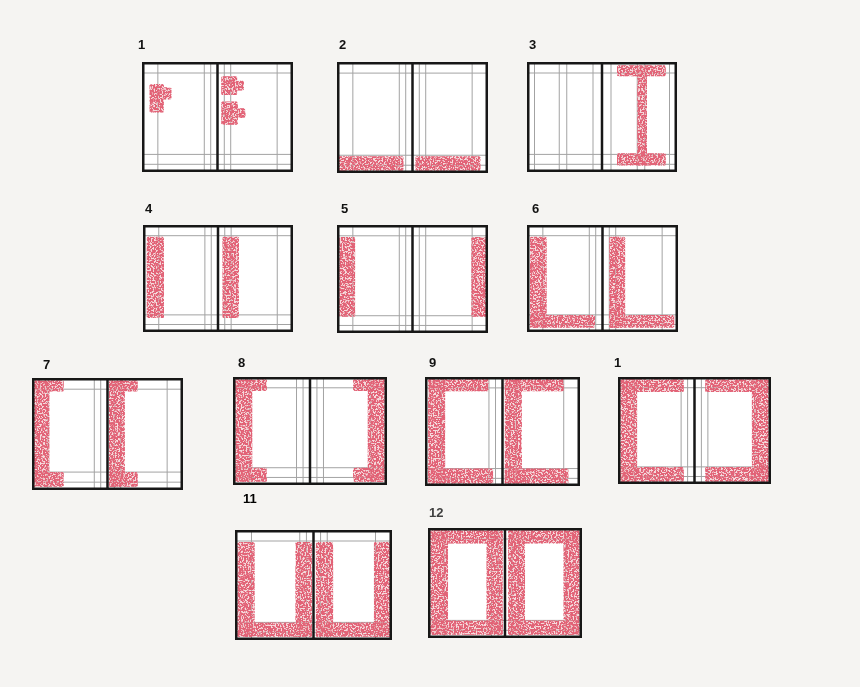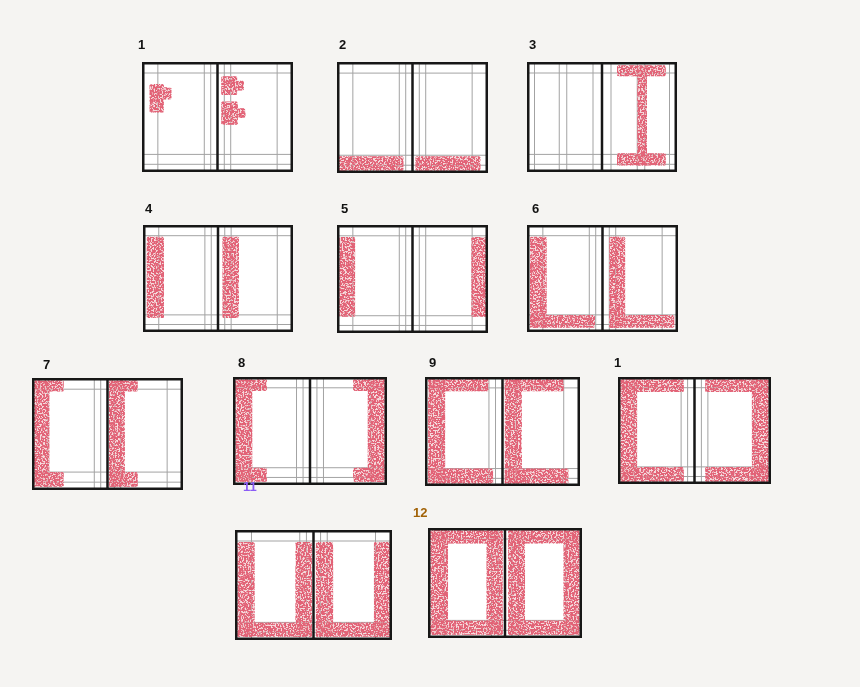--- a/index.html
+++ b/index.html
@@ -369,21 +369,21 @@
         <rect x="80.855" y="12.1" width="17.27" height="94.6" rx="1.5" fill="#e9aeb2" opacity="0.45"></rect>
         <rect x="80.855" y="12.1" width="17.27" height="94.6" rx="1.5" fill="#c5303d" filter="url(#spk11)"></rect>
         <rect x="138.945" y="12.1" width="16.484999999999996" height="94.6" rx="1.5" fill="#e9aeb2" opacity="0.45"></rect>
         <rect x="138.945" y="12.1" width="16.484999999999996" height="94.6" rx="1.5" fill="#c5303d" filter="url(#spk11)"></rect>
         <rect x="80.855" y="92.39999999999999" width="74.575" height="14.3" rx="1.5" fill="#e9aeb2" opacity="0.45"></rect>
         <rect x="80.855" y="92.39999999999999" width="74.575" height="14.3" rx="1.5" fill="#c5303d" filter="url(#spk11)"></rect>
         <rect x="1.25" y="1.25" width="154.5" height="107.5" fill="none" stroke="#171717" stroke-width="2.5"></rect>
         <line x1="78.5" y1="1" x2="78.5" y2="109" stroke="#171717" stroke-width="2.5"></line>
       </svg>
     </div>
-    <div class="fig-label" style="left: 243px; top: 480px; color: #8b5cf6;">11</div>
+    <div class="fig-label" style="left: 243px; top: 492px; color: #000000;">11</div>
     <div class="figure" style="left: 428px; top: 528px;">
       <svg width="154" height="110" viewBox="0 0 154 110" xmlns="http://www.w3.org/2000/svg">
         <defs>
           <filter id="spk12" x="-5%" y="-5%" width="110%" height="110%">
             <feTurbulence type="fractalNoise" baseFrequency="0.6" numOctaves="2" seed="87"></feTurbulence>
             <feColorMatrix type="matrix" values="0 0 0 0 0.76  0 0 0 0 0.12  0 0 0 0 0.18  0 0 0 8 -3.1"></feColorMatrix>
             <feComposite in2="SourceGraphic" operator="in"></feComposite>
           </filter>
         </defs>
         <rect x="0" y="0" width="154" height="110" fill="#ffffff"></rect>
@@ -409,14 +409,14 @@
         <rect x="80.08" y="2.2" width="16.94" height="104.5" rx="1.5" fill="#e9aeb2" opacity="0.45"></rect>
         <rect x="80.08" y="2.2" width="16.94" height="104.5" rx="1.5" fill="#c5303d" filter="url(#spk12)"></rect>
         <rect x="135.52" y="2.2" width="16.169999999999998" height="104.5" rx="1.5" fill="#e9aeb2" opacity="0.45"></rect>
         <rect x="135.52" y="2.2" width="16.169999999999998" height="104.5" rx="1.5" fill="#c5303d" filter="url(#spk12)"></rect>
         <rect x="80.08" y="92.39999999999999" width="71.61" height="14.3" rx="1.5" fill="#e9aeb2" opacity="0.45"></rect>
         <rect x="80.08" y="92.39999999999999" width="71.61" height="14.3" rx="1.5" fill="#c5303d" filter="url(#spk12)"></rect>
         <rect x="1.25" y="1.25" width="151.5" height="107.5" fill="none" stroke="#171717" stroke-width="2.5"></rect>
         <line x1="77" y1="1" x2="77" y2="109" stroke="#171717" stroke-width="2.5"></line>
       </svg>
     </div>
-    <div class="fig-label" style="left: 413px; top: 506px; color: #a16207;">12</div>
+    <div class="fig-label" style="left: 429px; top: 506px; color: #404040;">12</div>
   </div>
 
 </body></html>

